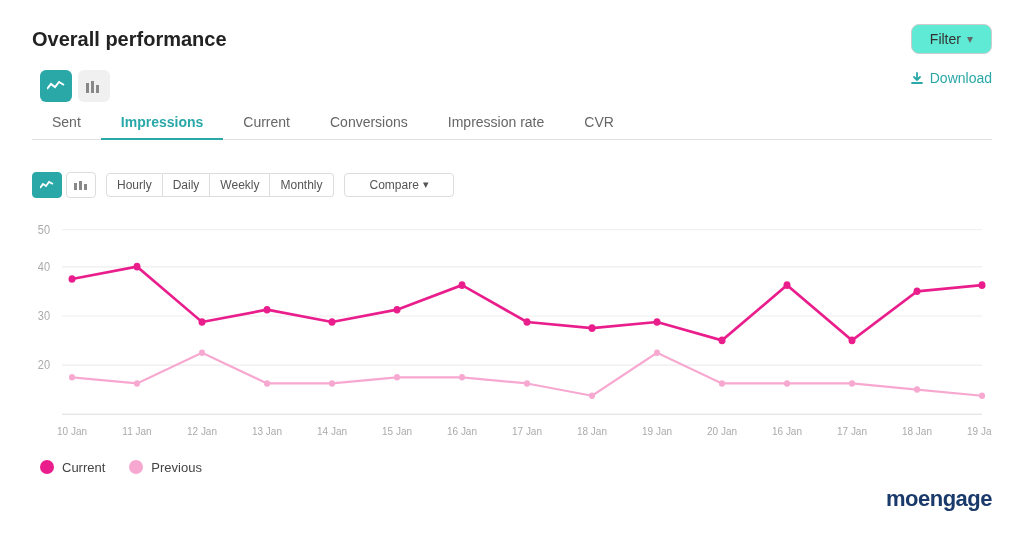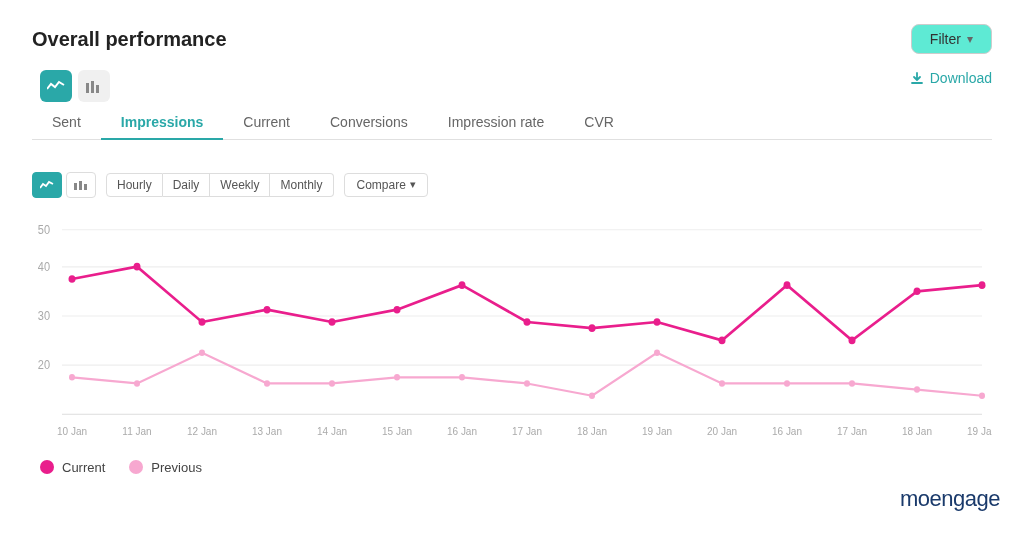--- a/index.html
+++ b/index.html
@@ -145,21 +145,21 @@
       cursor: pointer;
       color: #555;
     }
     .period-btn:first-child { border-radius: 4px 0 0 4px; }
     .period-btn:last-child { border-radius: 0 4px 4px 0; }
     .period-btn + .period-btn { border-left: none; }
     .compare-btn {
       display: flex;
       align-items: flex-start;
       gap: 4px;
-      padding: 4px 12px;
+      padding: 4px 25px;
       font-size: 12px;
       border: 1px solid #ddd;
       border-radius: 4px;
       background: #fff;
       cursor: pointer;
       color: #555;
     }
     .chart-area {
       position: relative;
       width: 100%;
@@ -187,23 +187,23 @@
     .legend-dot {
       width: 14px;
       height: 14px;
       border-radius: 50%;
     }
     .legend-dot.current { background: #e91e8c; }
     .legend-dot.previous { background: #f7a8d0; }
     .moengage-logo {
       position: absolute;
       bottom: 24px;
-      right: 24px;
+      right: 32px;
       font-size: 22px;
-      font-weight: 400;
+      font-weight: 700;
       color: #1a3a6b;
       letter-spacing: -0.5px;
     }
     .moengage-logo span {
       color: #1a3a6b;
     }
   </style>
 </head>
 <body>
 

